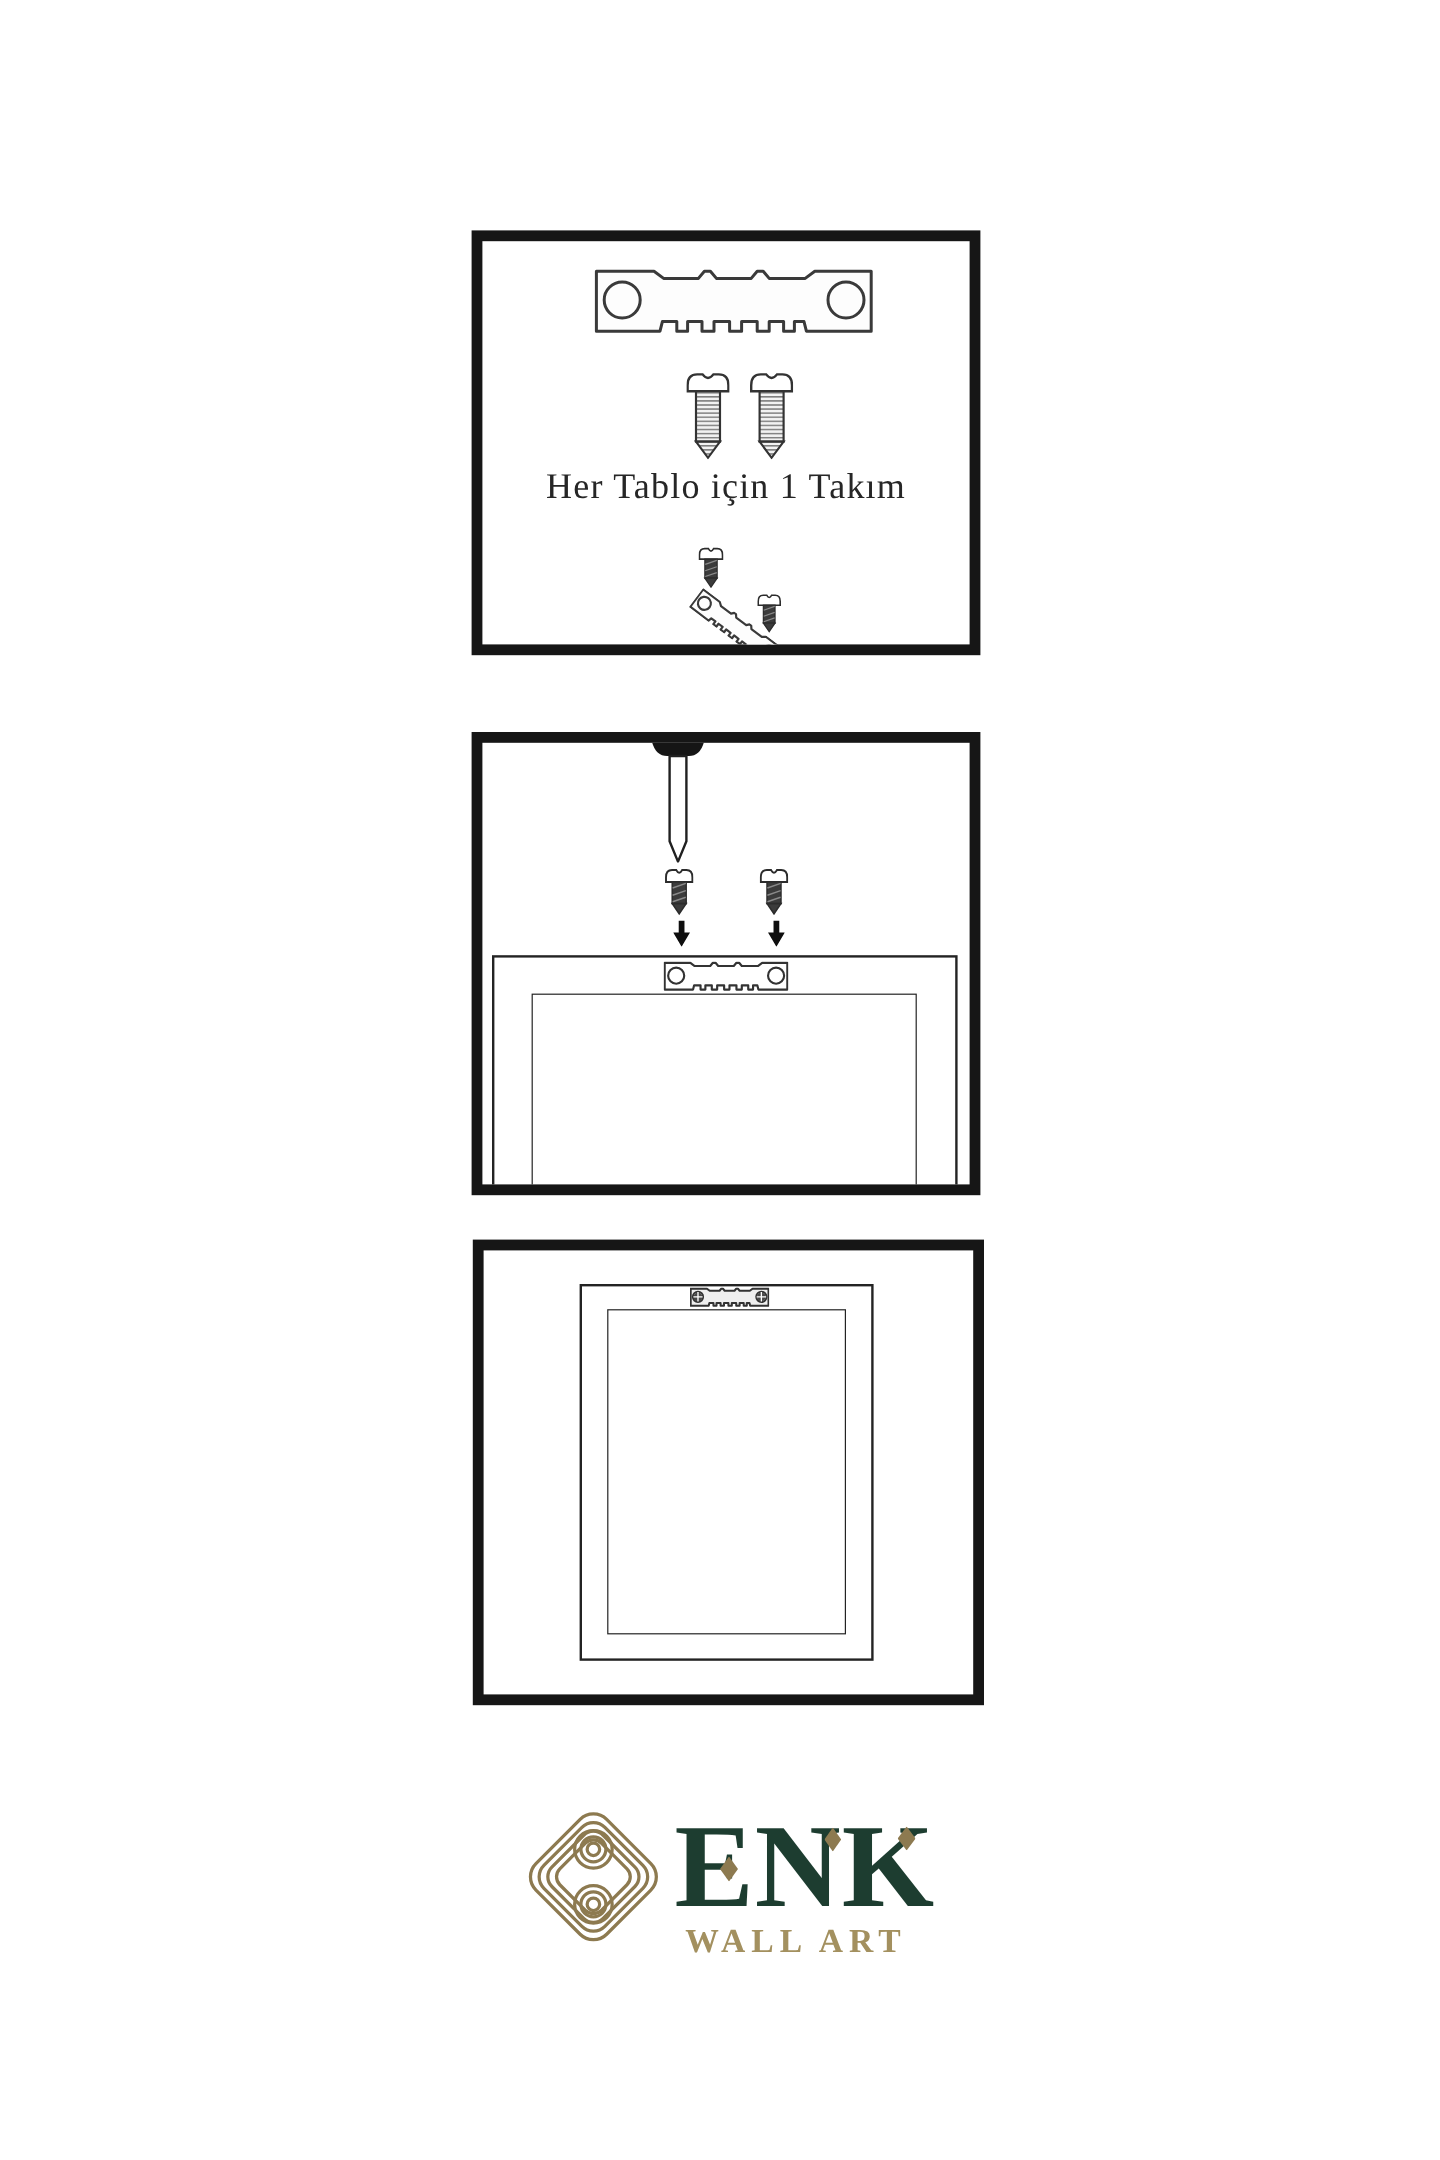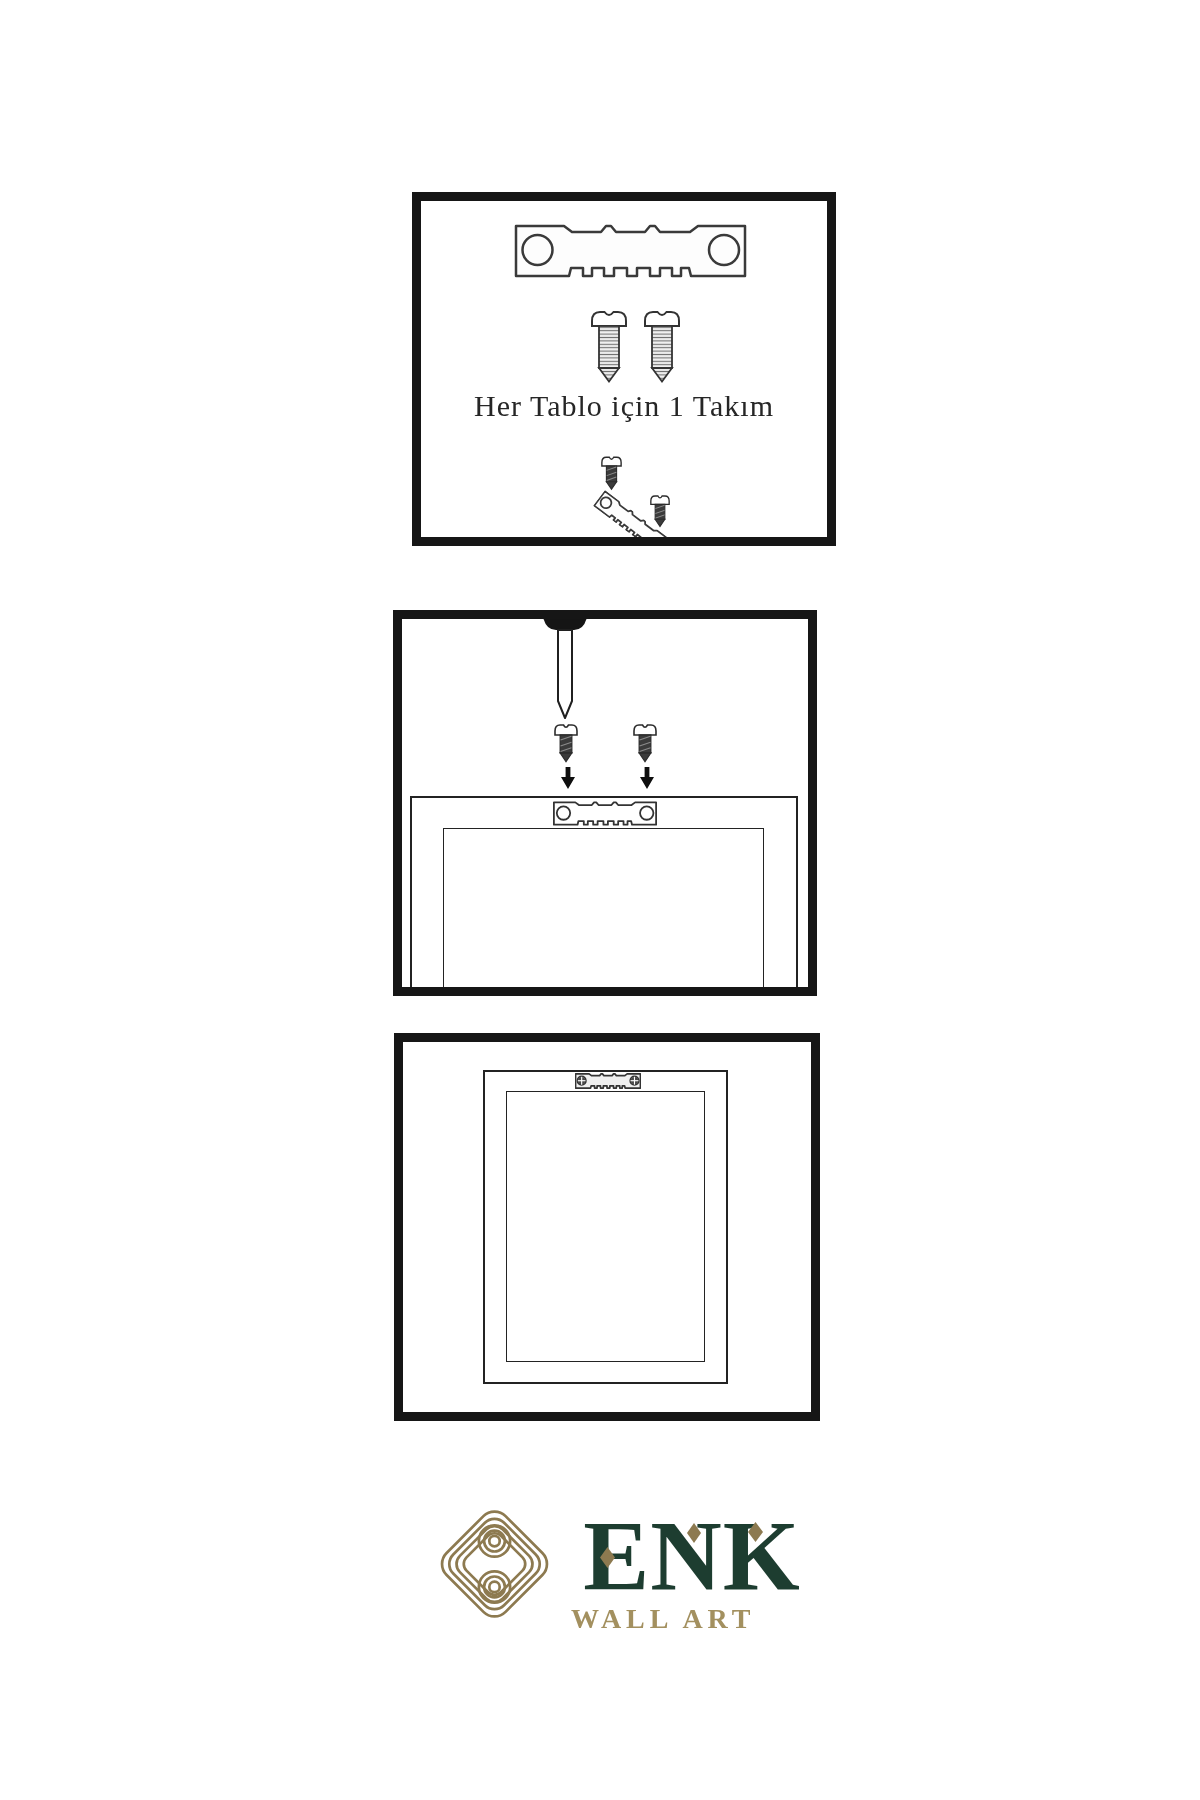--- a/index.html
+++ b/index.html
@@ -4,36 +4,35 @@
 <style>
   html,body{margin:0;padding:0;background:#ffffff;}
   .page{
     position:relative;width:1200px;height:1800px;background:#ffffff;overflow:hidden;
     font-family:"Liberation Serif", serif;
   }
   .panel{
     position:absolute;background:#ffffff;border:9px solid #161616;box-sizing:border-box;
     overflow:hidden;
   }
-  #panel1{left:412px;top:192px;width:424px;height:354px;}
+  #panel1{left:393px;top:192px;width:424px;height:354px;}
   #panel2{left:393px;top:610px;width:424px;height:386px;}
   #panel3{left:394px;top:1033px;width:426px;height:388px;}
   .abs{position:absolute;}
   .kit-label{
     position:absolute;left:0;top:186px;width:406px;text-align:center;
     font-size:30px;line-height:38px;color:#262626;letter-spacing:1px;font-weight:400;
   }
   .frame-line{position:absolute;border:2px solid #232323;background:transparent;box-sizing:border-box;}
   .frame-line.thin{border-width:1.5px;}
   
   .brand-name{
     position:absolute;left:562px;top:1506px;width:260px;
     font-size:99px;line-height:99px;font-weight:700;color:#1d3d30;letter-spacing:1px;
     font-family:"Liberation Serif", serif;
-    text-align:center;
   }
   .brand-sub{
     position:absolute;left:571px;top:1592px;width:260px;
     font-size:28px;line-height:30px;font-weight:700;color:#a3905f;letter-spacing:5px;
     font-family:"Liberation Serif", serif;
     margin-top:12px;
   }
   .diamond{
     position:absolute;background:#8d7a50;
     clip-path:polygon(50% 0,100% 50%,50% 100%,0 50%);

